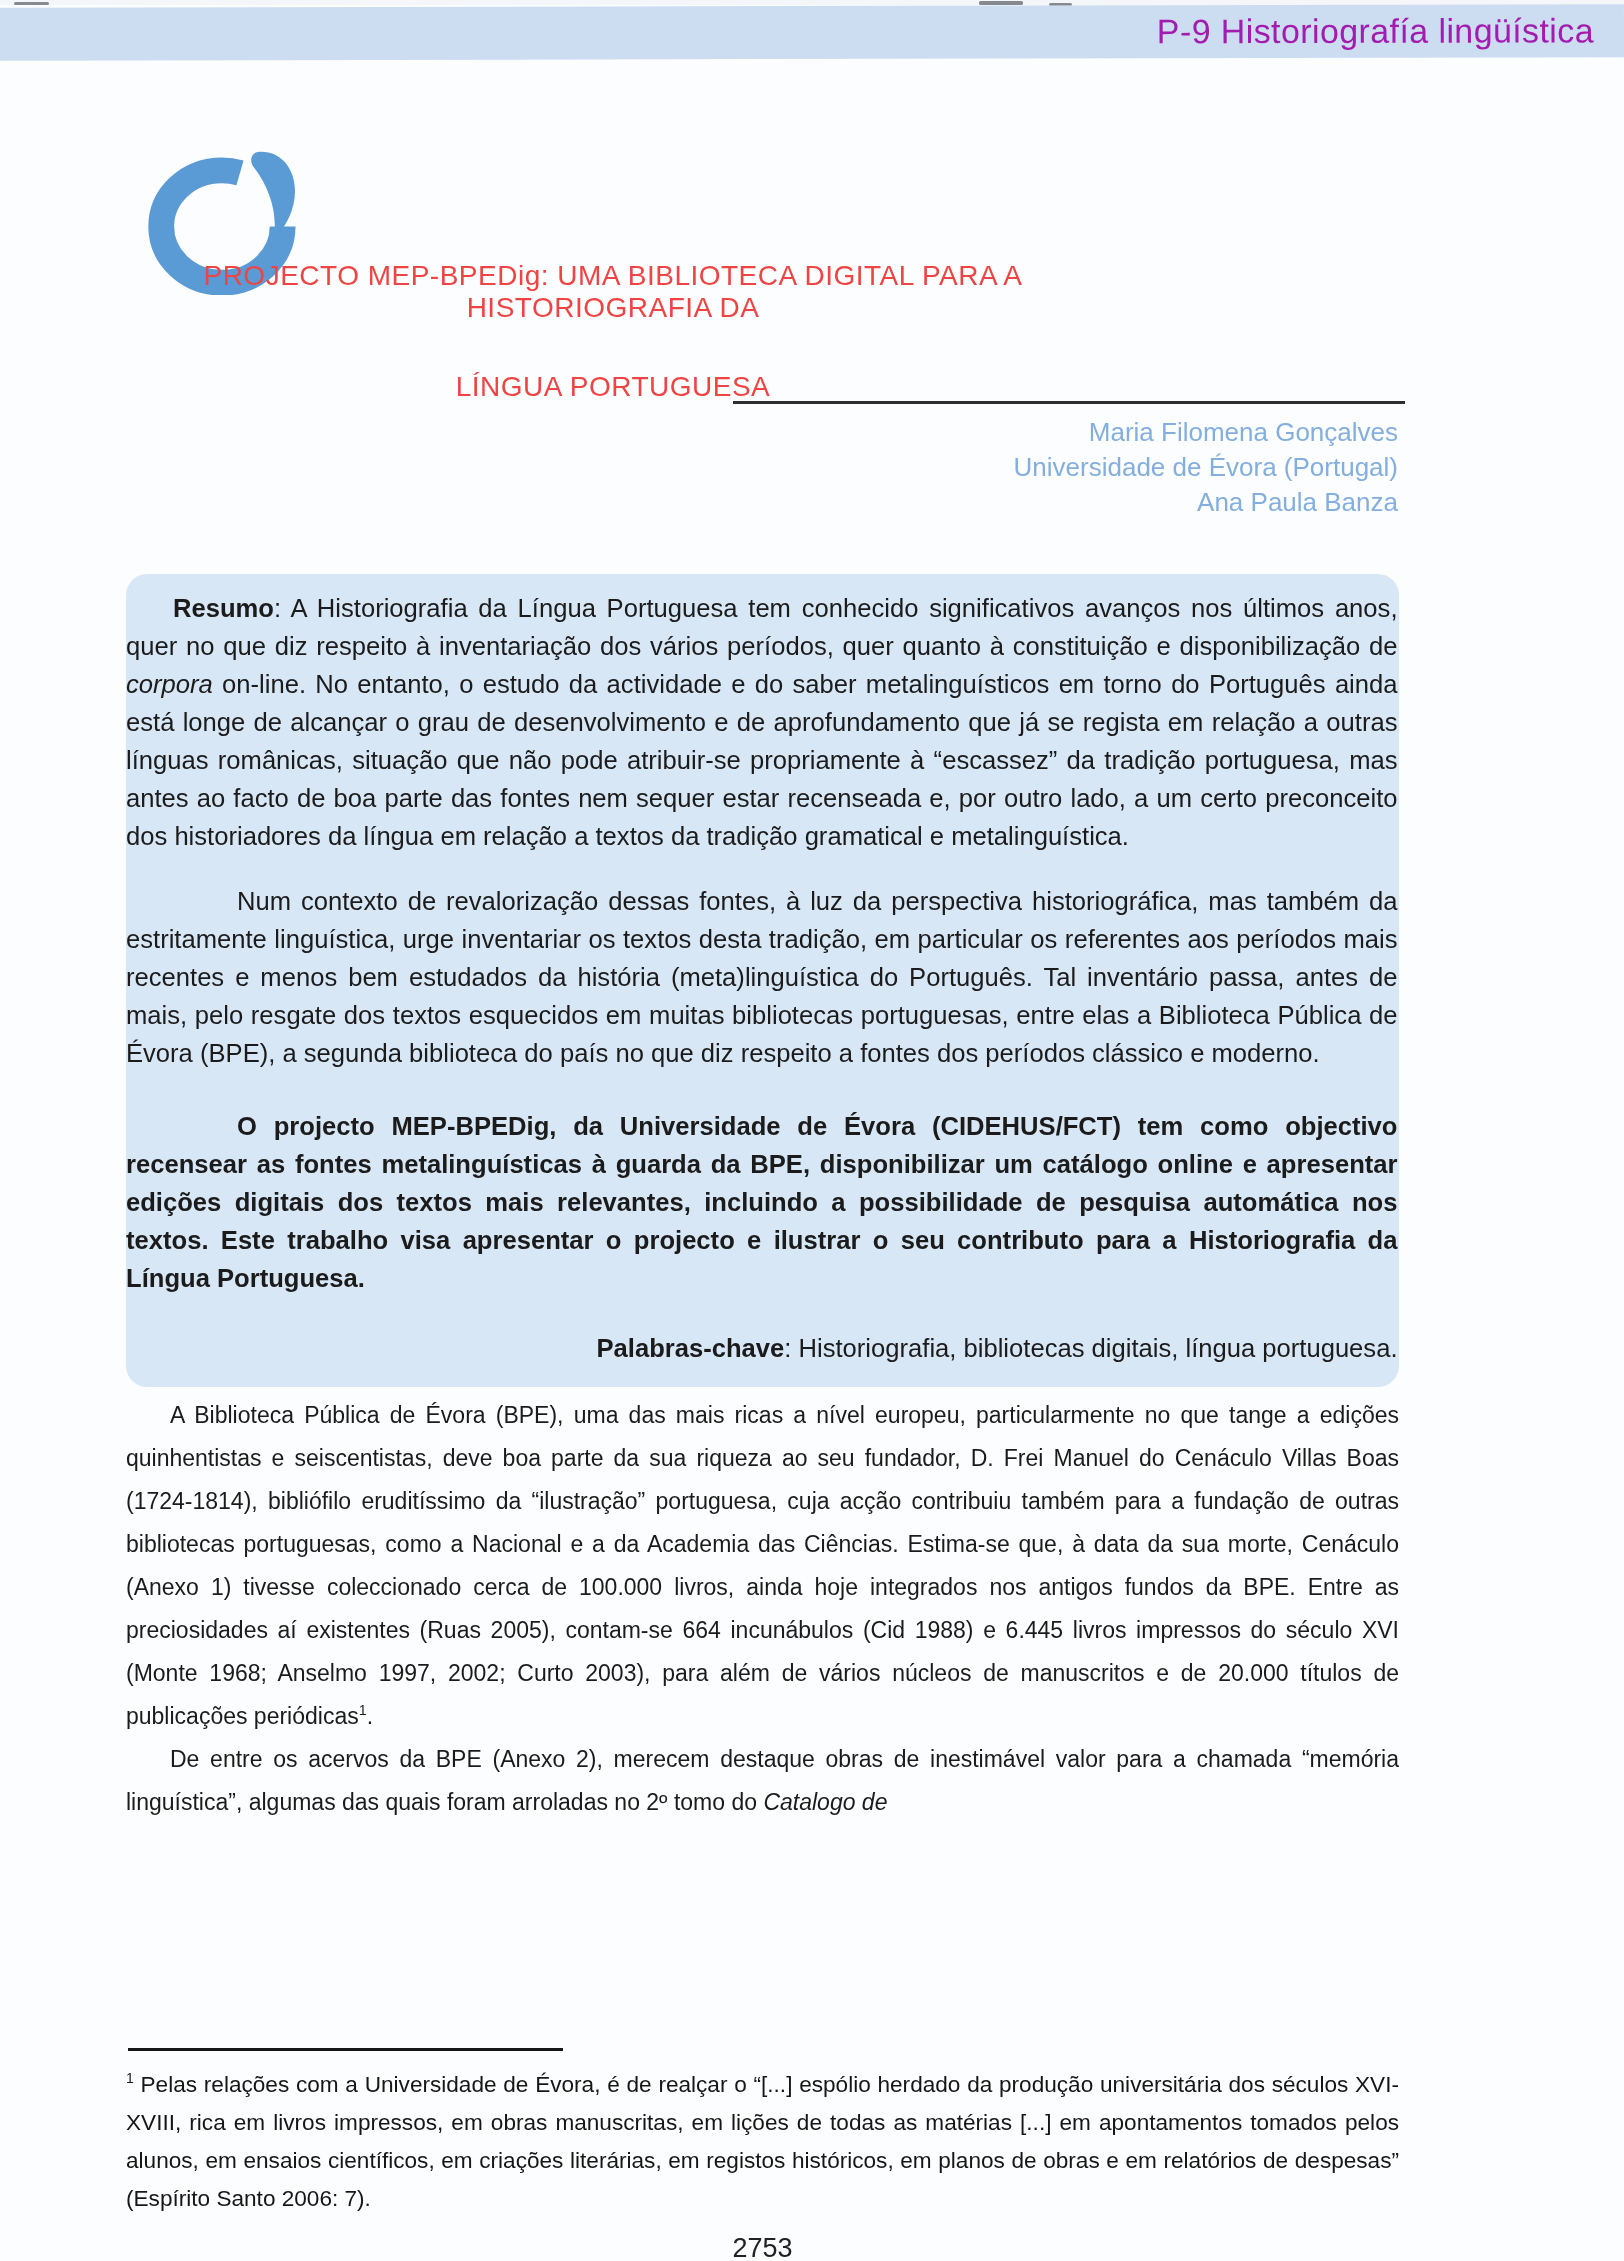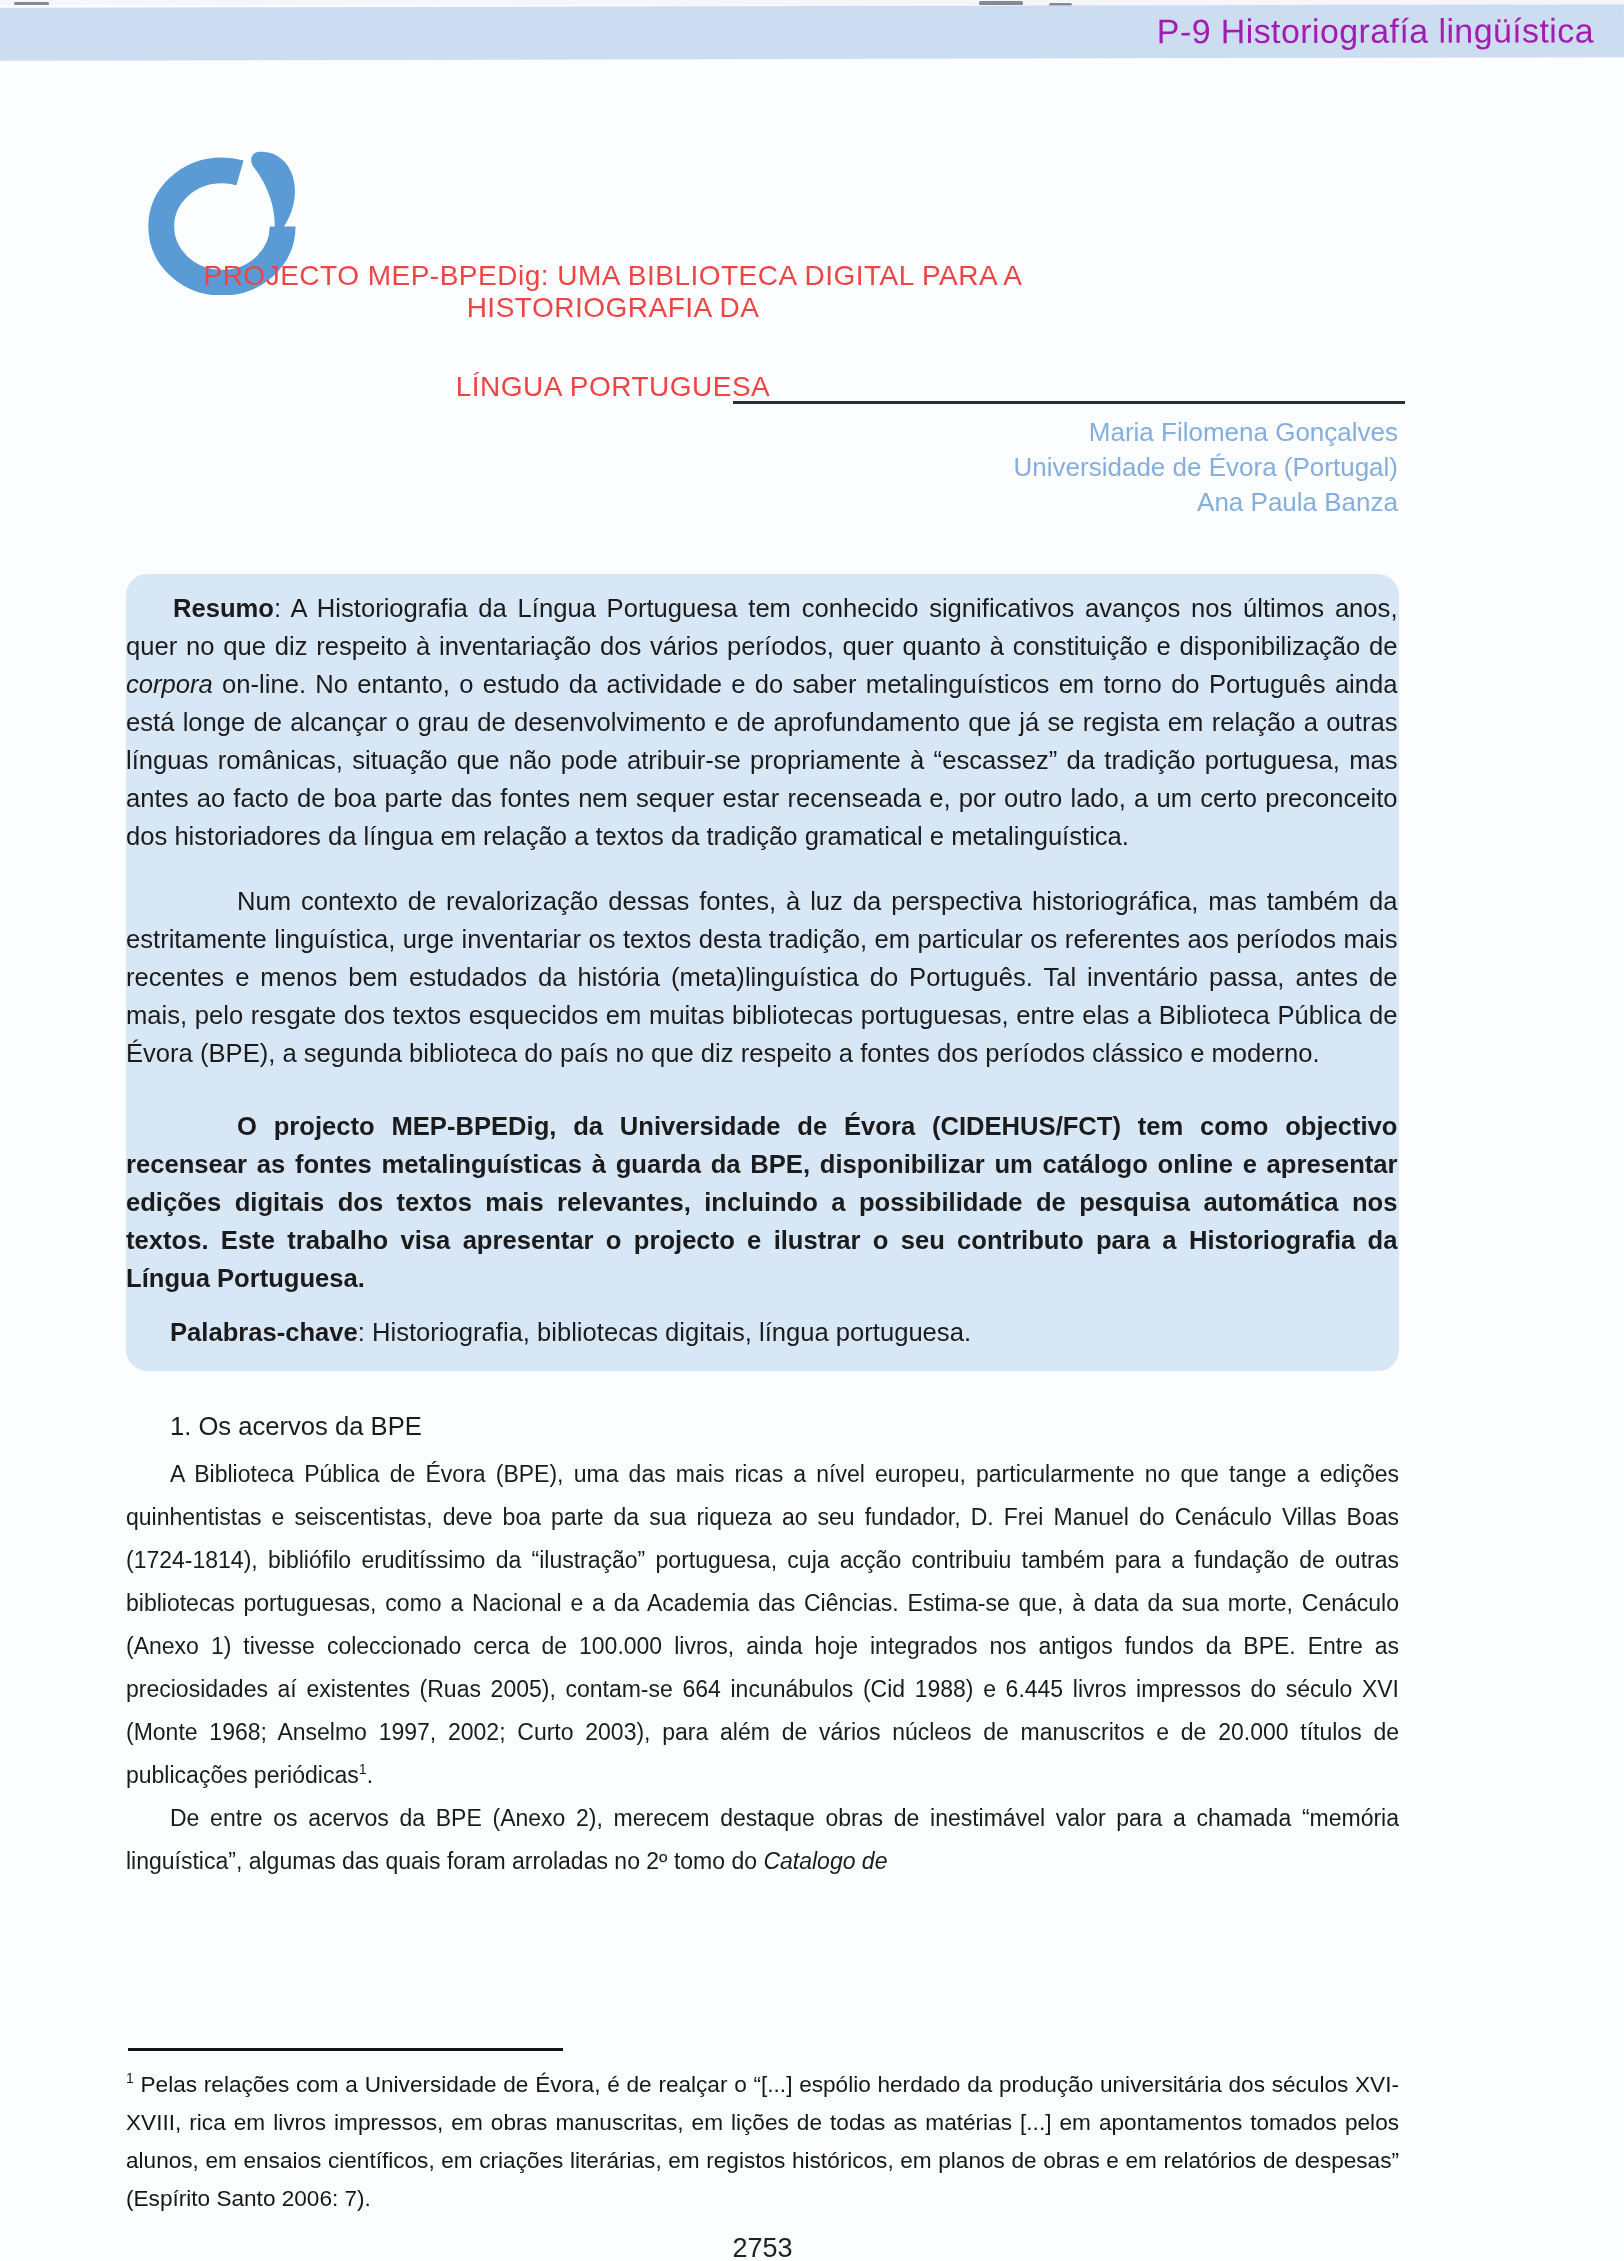--- a/index.html
+++ b/index.html
@@ -49,21 +49,21 @@
 
   .abstract{
     background:#d8e7f6;
     padding:15px 1.5px 19.6px 0;
     font-size:25.6px;line-height:38px;text-align:justify;border-radius:21px;
   }
   .abstract p{margin:0;}
   .abstract .p-first{text-indent:47px;}
   .abstract .p-mid{margin-top:27px;text-indent:111px;}
   .abstract .p-last{margin-top:35px;text-indent:111px;font-weight:bold;}
-  .abstract .keywords{margin-top:16px;text-indent:44px;text-align:left;}
+  .abstract .keywords{margin-top:32px;text-indent:44px;text-align:right;}
 
   .section-heading{
     margin:36px 0 0 0;font-size:25.6px;line-height:39px;text-indent:44px;font-weight:400;
   }
   .body-text{font-size:23px;line-height:43px;text-align:justify;}
   .body-text p{margin:0;text-indent:44px;}
   .body-text .bp1{margin-top:7.5px;}
 
   
   .footnote-rule{position:absolute;left:128px;top:2048px;width:435px;height:3px;background:#161616;}
@@ -109,21 +109,20 @@
 
 <div class="column">
 
   <div class="abstract">
     <p class="p-first"><span class="b">Resumo</span><span>: A Historiografia da Língua Portuguesa tem conhecido significativos avanços nos últimos anos, quer no que diz respeito à inventariação dos vários períodos, quer quanto à constituição e disponibilização de </span><span class="i">corpora</span><span> on-line. No entanto, o estudo da actividade e do saber metalinguísticos em torno do Português ainda está longe de alcançar o grau de desenvolvimento e de aprofundamento que já se regista em relação a outras línguas românicas, situação que não pode atribuir-se propriamente à “escassez” da tradição portuguesa, mas antes ao facto de boa parte das fontes nem sequer estar recenseada e, por outro lado, a um certo preconceito dos historiadores da língua em relação a textos da tradição gramatical e metalinguística.</span></p>
     <p class="p-mid">Num contexto de revalorização dessas fontes, à luz da perspectiva historiográfica, mas também da estritamente linguística, urge inventariar os textos desta tradição, em particular os referentes aos períodos mais recentes e menos bem estudados da história (meta)linguística do Português. Tal inventário passa, antes de mais, pelo resgate dos textos esquecidos em muitas bibliotecas portuguesas, entre elas a Biblioteca Pública de Évora (BPE), a segunda biblioteca do país no que diz respeito a fontes dos períodos clássico e moderno.</p>
     <p class="p-last">O projecto MEP-BPEDig, da Universidade de Évora (CIDEHUS/FCT) tem como objectivo recensear as fontes metalinguísticas à guarda da BPE, disponibilizar um catálogo online e apresentar edições digitais dos textos mais relevantes, incluindo a possibilidade de pesquisa automática nos textos. Este trabalho visa apresentar o projecto e ilustrar o seu contributo para a Historiografia da Língua Portuguesa.</p>
     <p class="keywords"><span class="b">Palabras-chave</span><span>: Historiografia, bibliotecas digitais, língua portuguesa.</span></p>
   </div>
 
-  <h2 class="section-heading">1. Os acervos da BPE</h2>
 
   <div class="body-text">
     <p class="bp1"><span>A Biblioteca Pública de Évora (BPE), uma das mais ricas a nível europeu, particularmente no que tange a edições quinhentistas e seiscentistas, deve boa parte da sua riqueza ao seu fundador, D. Frei Manuel do Cenáculo Villas Boas (1724-1814), bibliófilo eruditíssimo da “ilustração” portuguesa, cuja acção contribuiu também para a fundação de outras bibliotecas portuguesas, como a Nacional e a da Academia das Ciências. Estima-se que, à data da sua morte, Cenáculo (Anexo 1) tivesse coleccionado cerca de 100.000 livros, ainda hoje integrados nos antigos fundos da BPE. Entre as preciosidades aí existentes (Ruas 2005), contam-se 664 incunábulos (Cid 1988) e 6.445 livros impressos do século XVI (Monte 1968; Anselmo 1997, 2002; Curto 2003), para além de vários núcleos de manuscritos e de 20.000 títulos de publicações periódicas</span><span class="sup">1</span><span>.</span></p>
     <p><span>De entre os acervos da BPE (Anexo 2), merecem destaque obras de inestimável valor para a chamada “memória linguística”, algumas das quais foram arroladas no 2º tomo do </span><span class="i">Catalogo de</span></p>
   </div>
 
 </div>
 
 <div class="footnote-rule"></div>
 <div class="footnote"><span class="sup">1</span><span> Pelas relações com a Universidade de Évora, é de realçar o “[...] espólio herdado da produção universitária dos séculos XVI-XVIII, rica em livros impressos, em obras manuscritas, em lições de todas as matérias [...] em apontamentos tomados pelos alunos, em ensaios científicos, em criações literárias, em registos históricos, em planos de obras e em relatórios de despesas” (Espírito Santo 2006: 7).</span></div>

